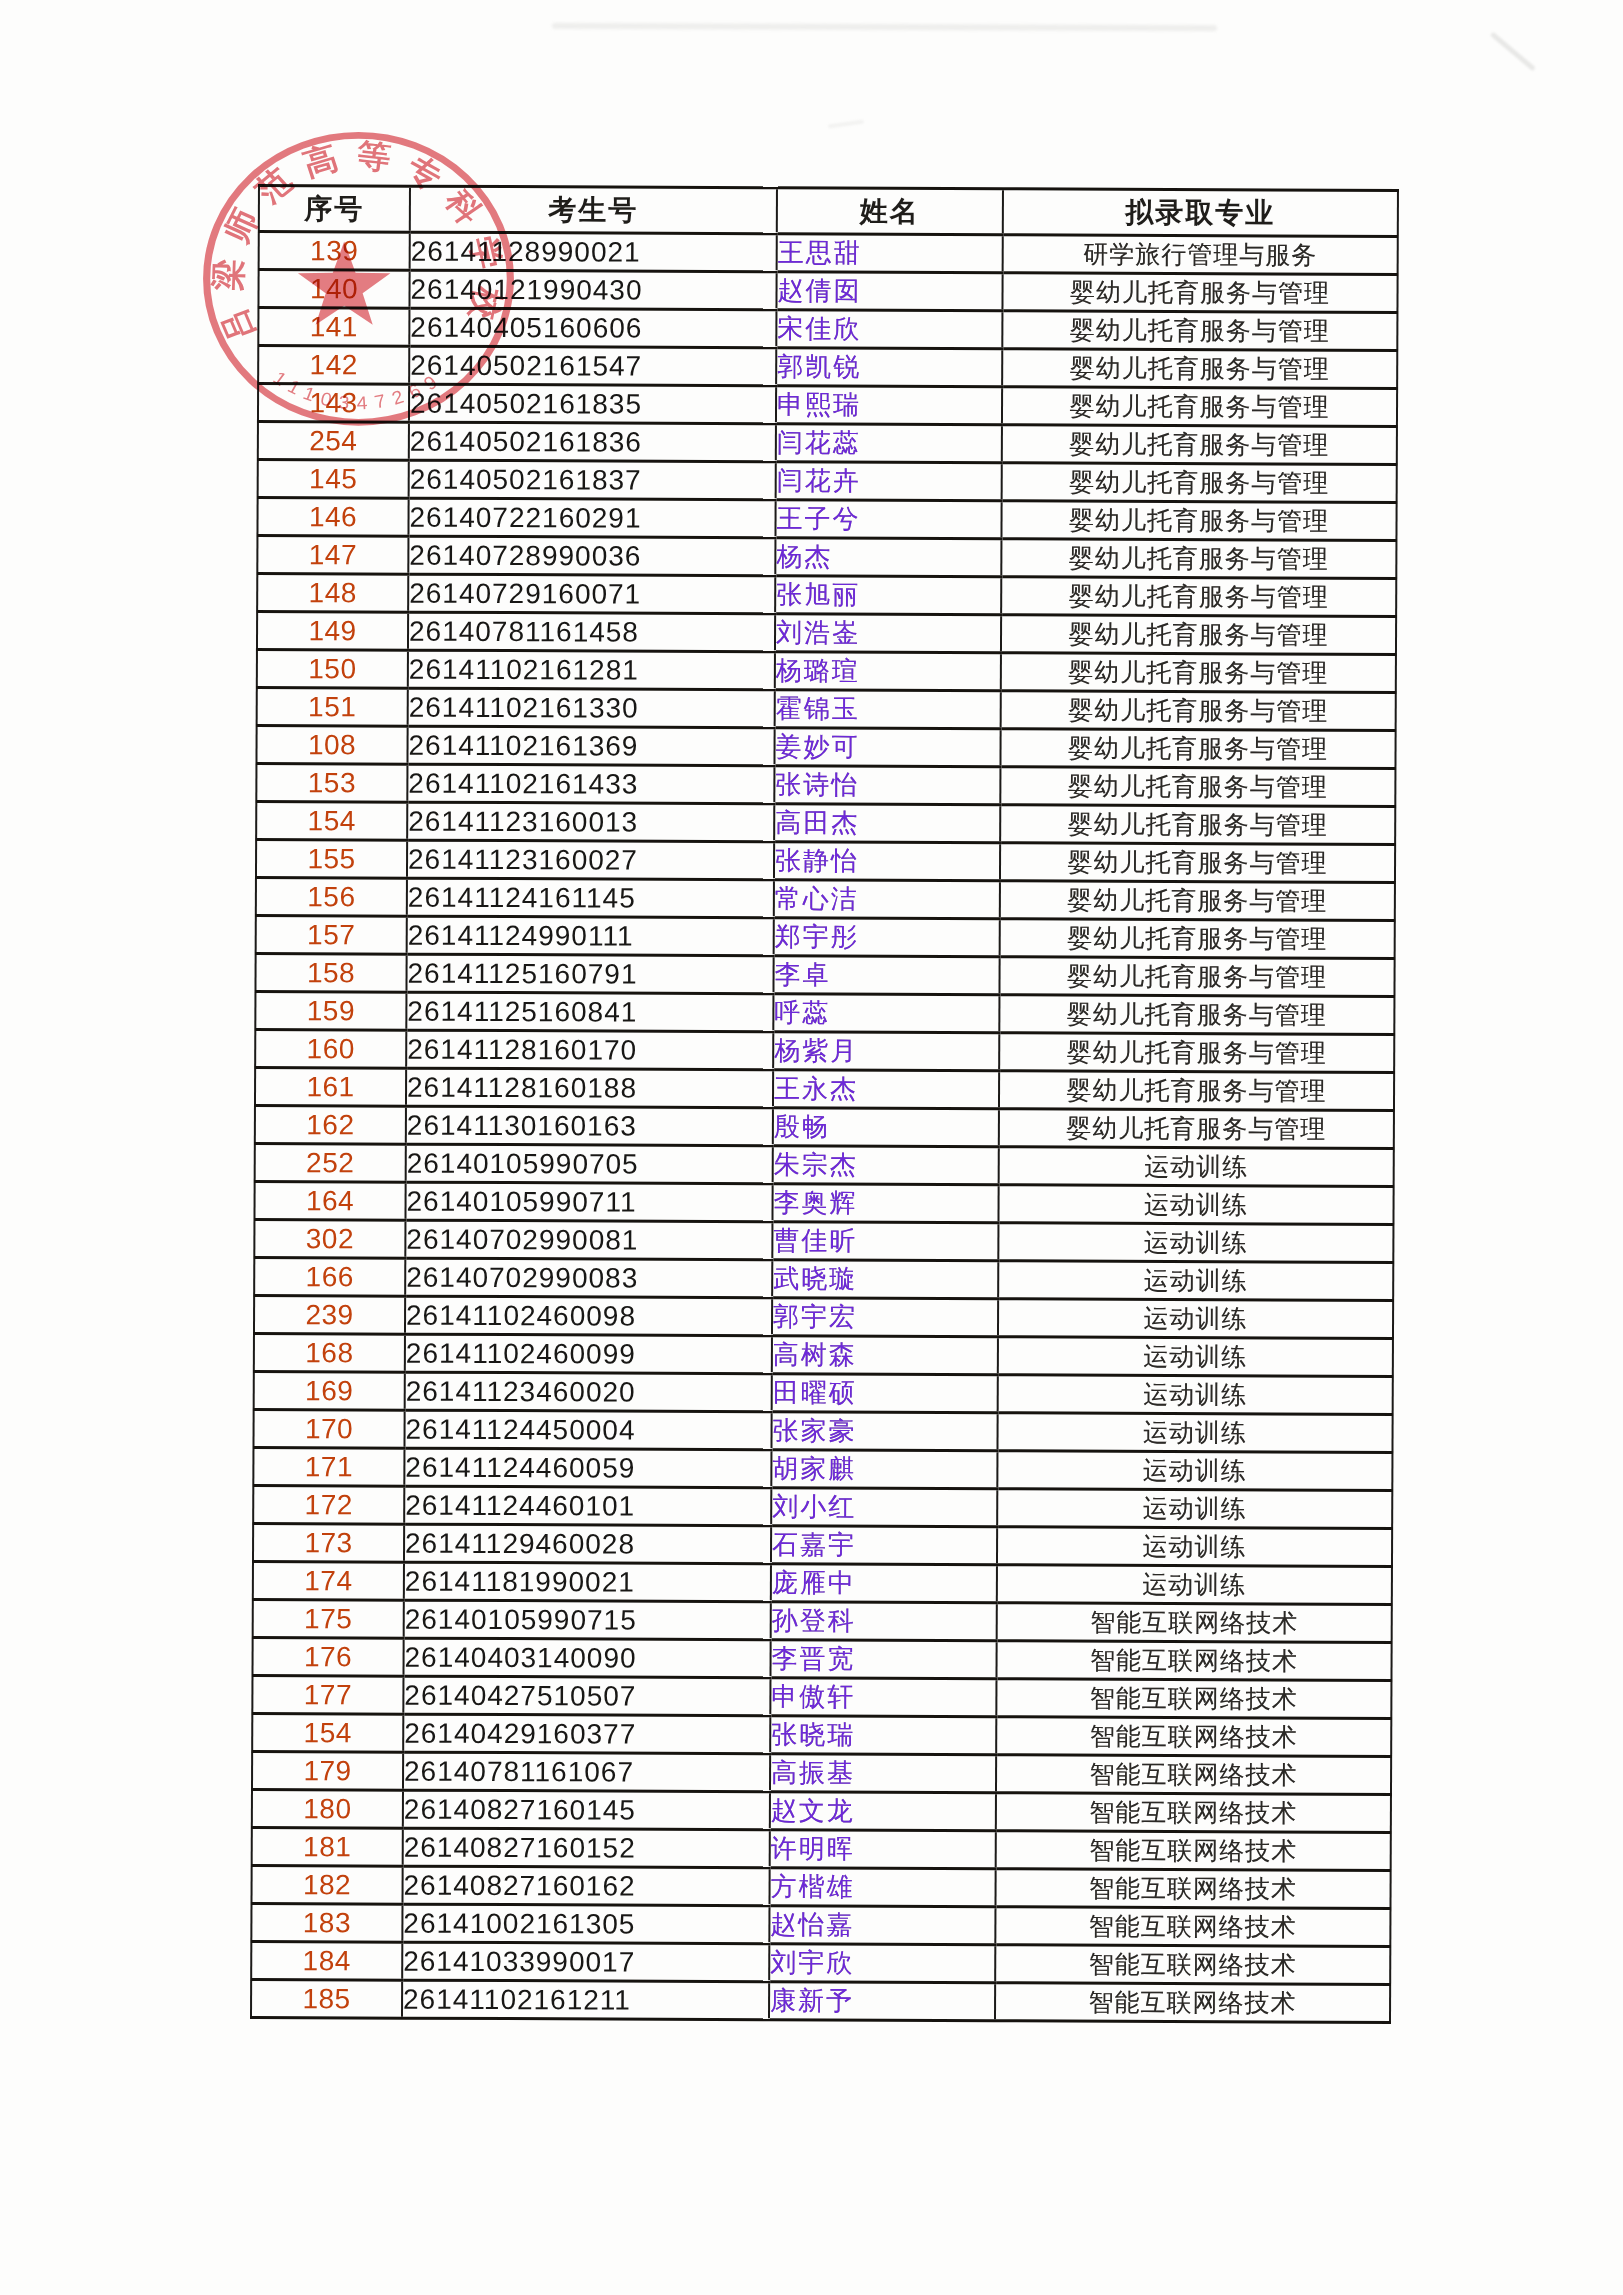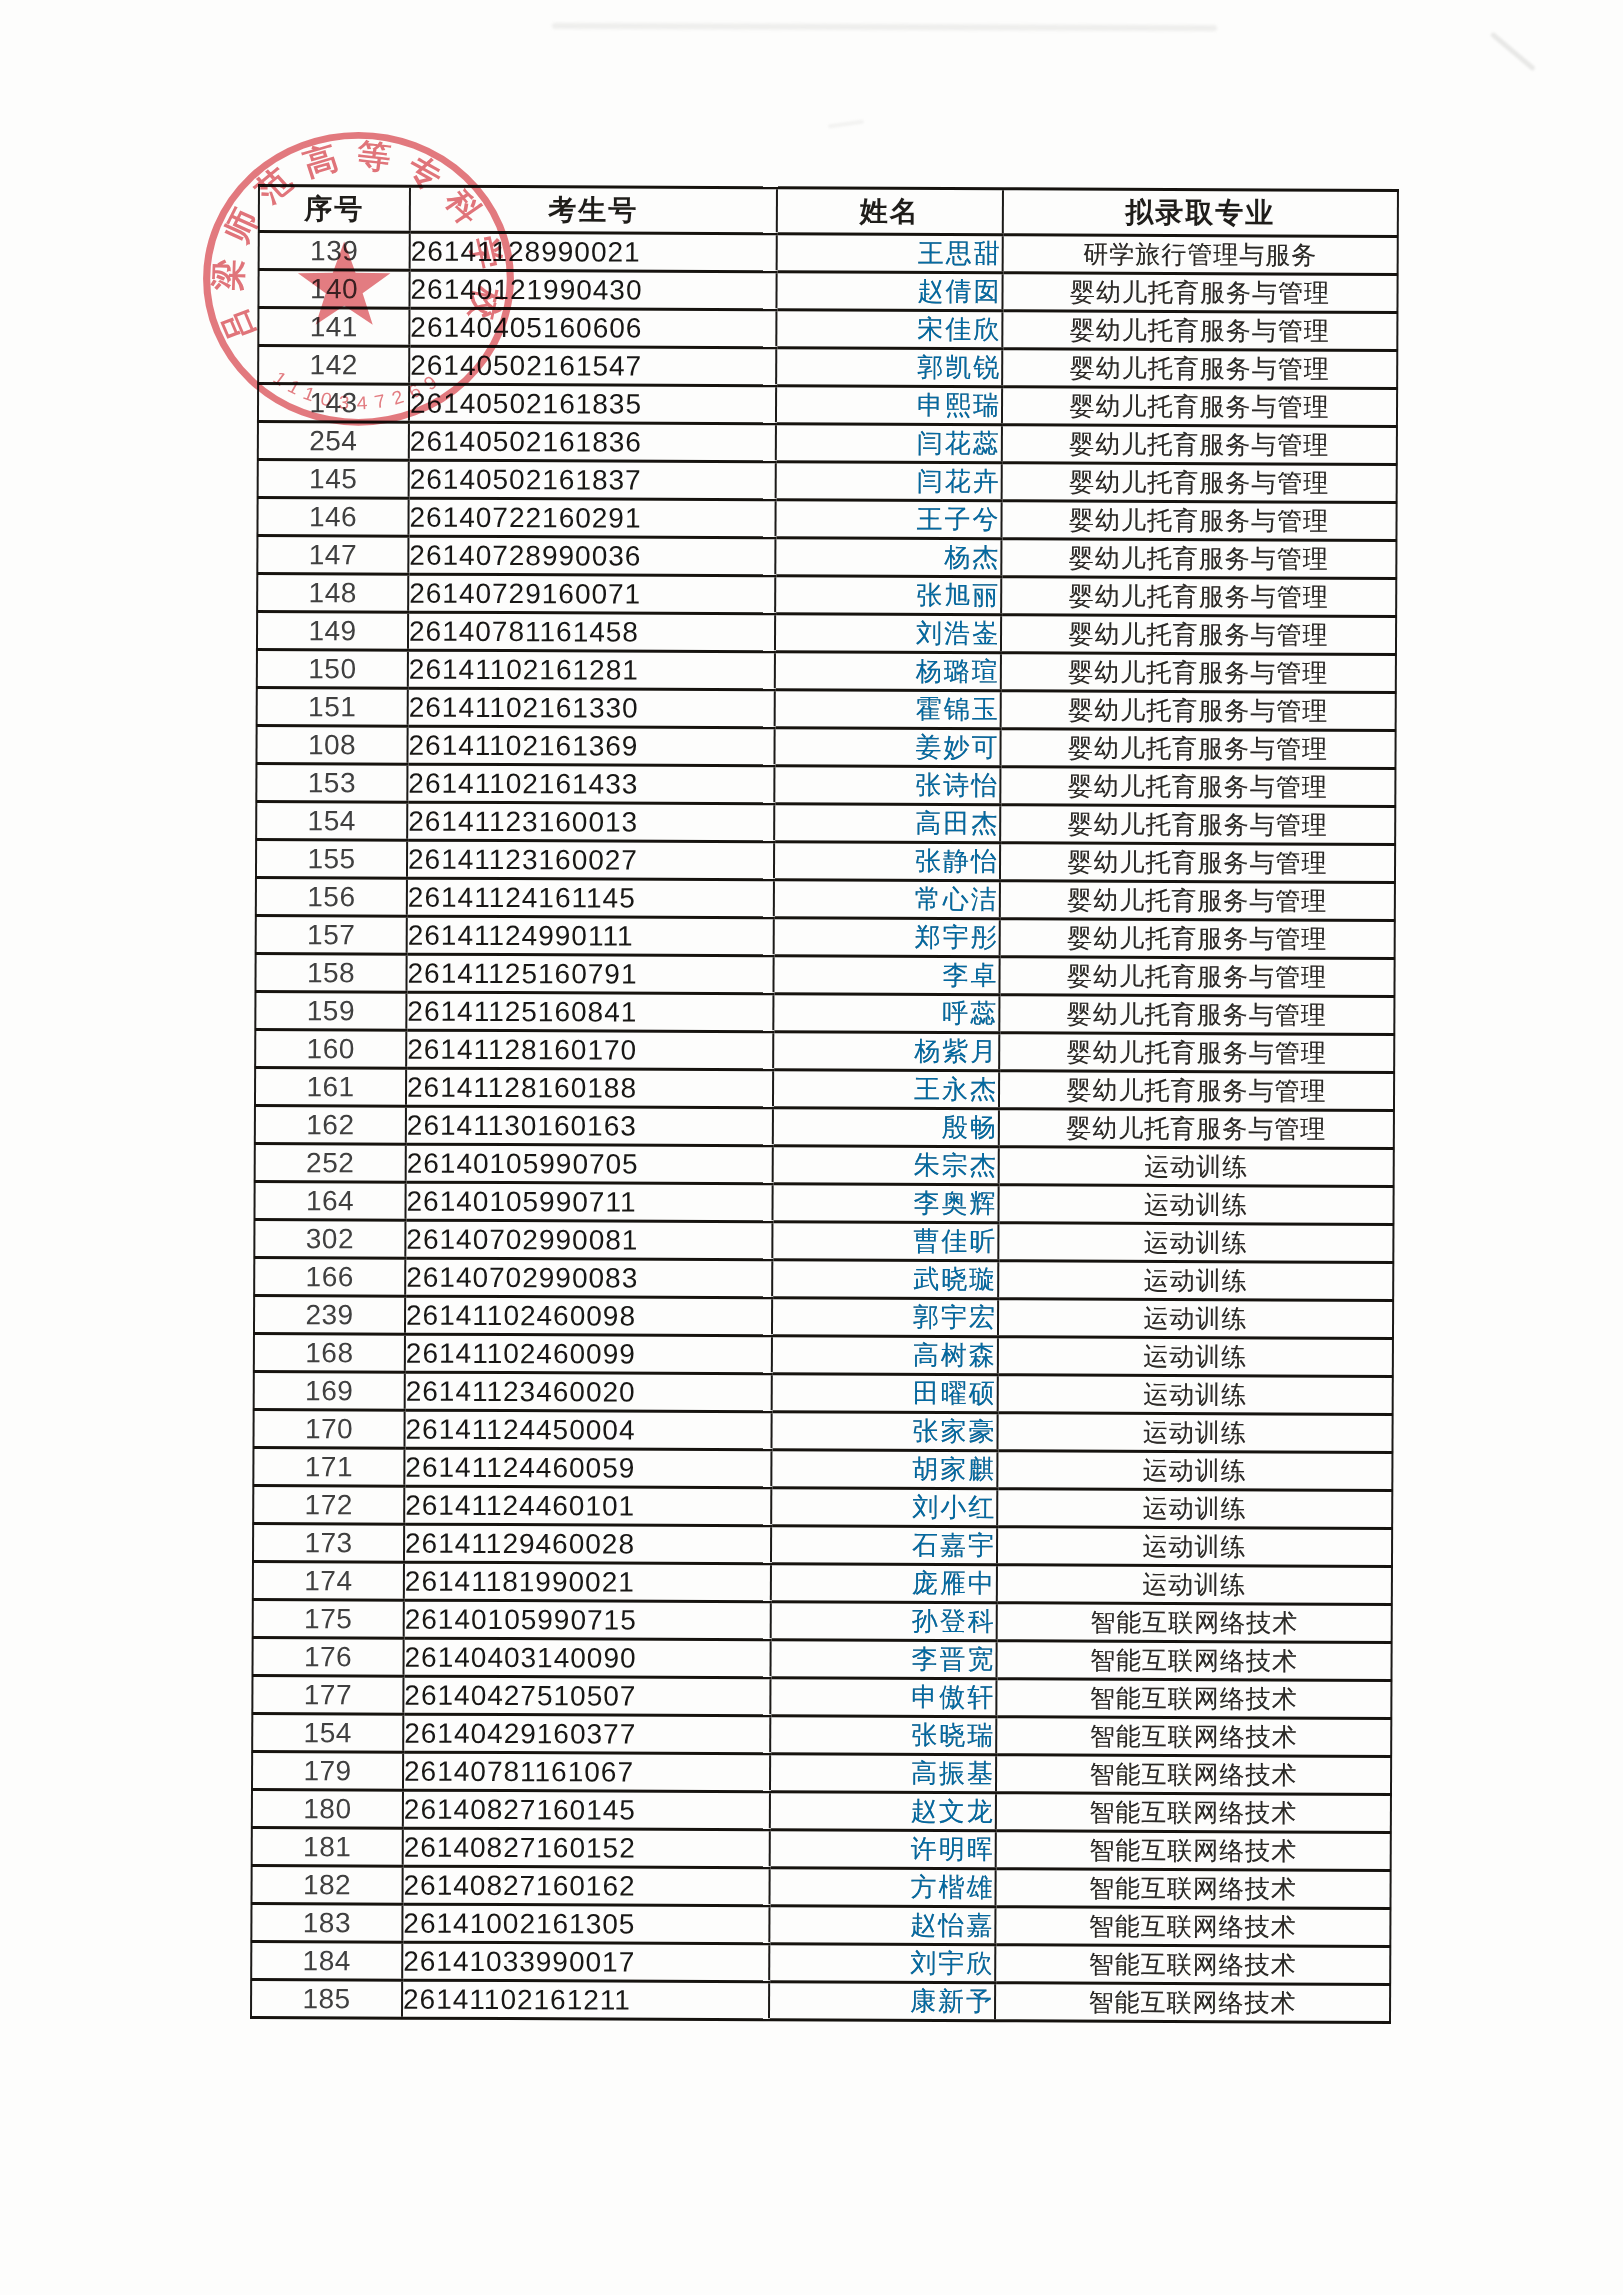--- a/index.html
+++ b/index.html
@@ -35,28 +35,28 @@
     padding:0;overflow:hidden;white-space:nowrap;
   }
   table.admission tr{height:37px;}
   table.admission thead tr{height:46px;}
   table.admission th{
     font-size:28px;font-weight:600;color:#1f1d1a;text-align:center;
     letter-spacing:2px;
   }
   td.c0{
     font-family:"Liberation Sans","DejaVu Sans",sans-serif;
-    font-size:28px;color:#404040;text-align:center;letter-spacing:0.5px;
+    font-size:28px;color:#c2410c;text-align:center;letter-spacing:0.5px;
   }
   td.c1{
     font-family:"Liberation Sans","DejaVu Sans",sans-serif;
     font-size:28px;color:#181715;text-align:left;padding-left:44px;letter-spacing:1px;
   }
   td.c2{
-    font-size:26px;color:#0369a1;text-align:right;letter-spacing:2px;
+    font-size:26px;color:#6d28d9;text-align:left;letter-spacing:2px;
     text-shadow:0 0 0.5px rgba(30,28,25,.45);
     margin-left:9px;
   }
   td.c3{
     font-size:25px;color:#2b2926;text-align:center;letter-spacing:1px;
     text-shadow:0 0 0.5px rgba(40,38,35,.4);
   }
 
   .seal{
     position:absolute;left:200px;top:129px;width:317px;height:317px;

